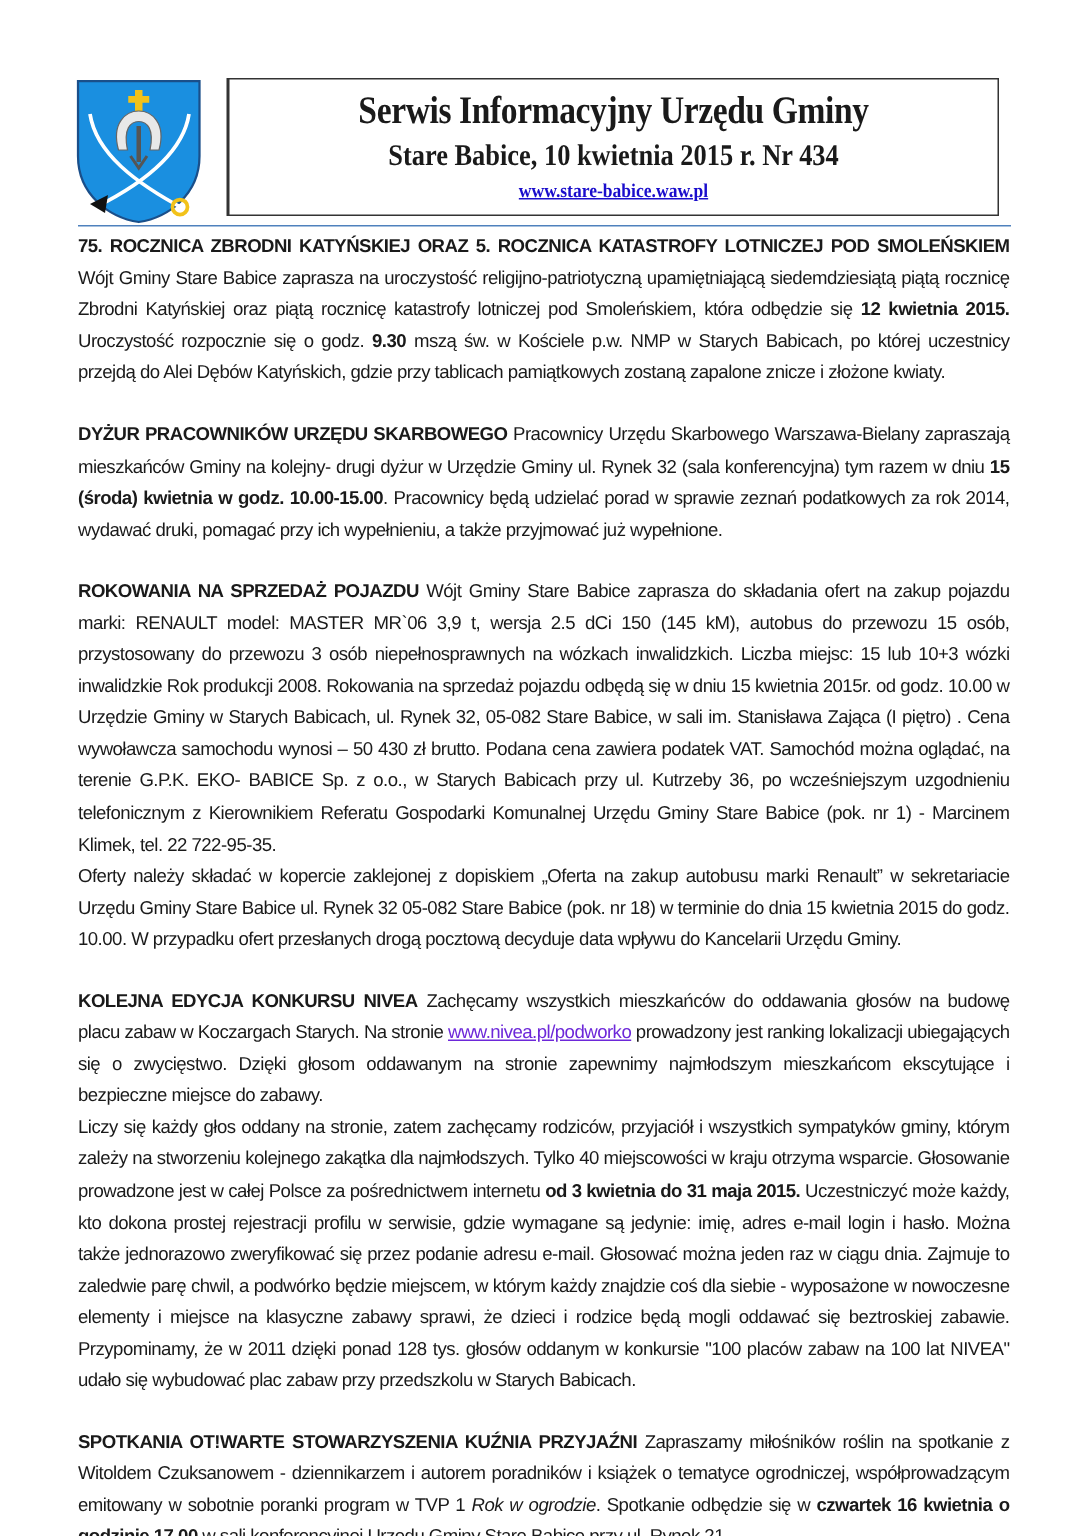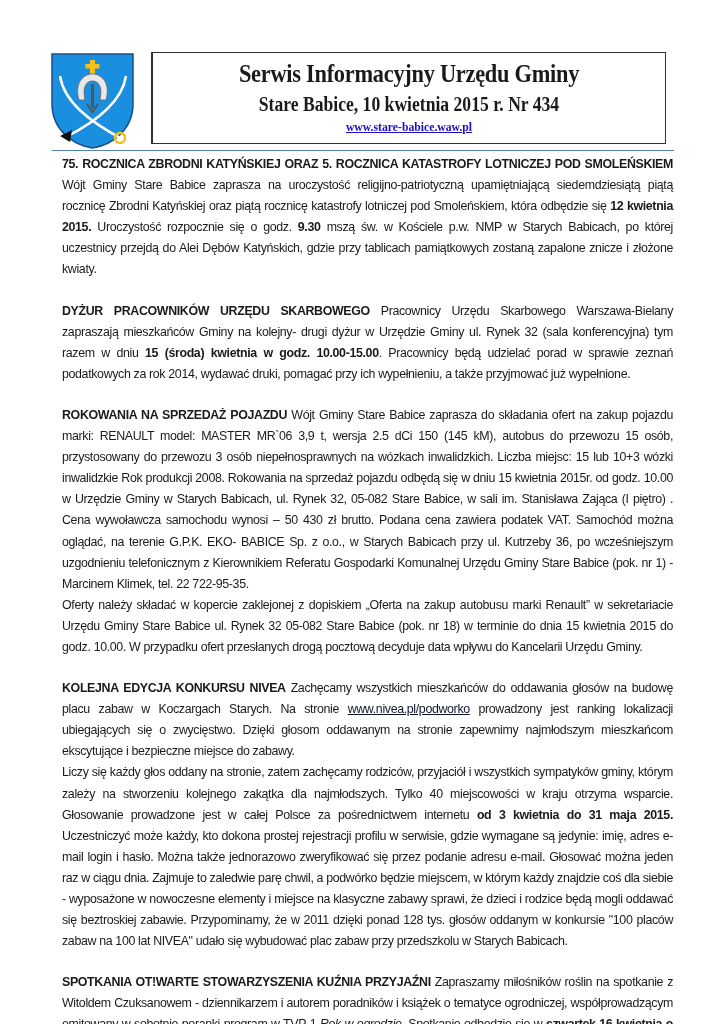--- a/index.html
+++ b/index.html
@@ -13,25 +13,25 @@
            letter-spacing: -0.3px; transform: scaleX(0.86); transform-origin: center; white-space: nowrap; }
   .subtitle { position: absolute; left: 0; right: 0; top: 40px; text-align: center;
               font-family: "Liberation Serif", serif; font-weight: bold; font-size: 20px;
               transform: scaleX(0.88); transform-origin: center; white-space: nowrap; }
   .site-link { position: absolute; left: 0; right: 0; top: 66px; text-align: center;
                font-family: "Liberation Serif", serif; font-weight: bold; font-size: 13px;
                color: #1a0dcc; text-decoration: underline; transform: scaleX(0.9); }
   .divider { position: absolute; left: 52px; top: 150px; width: 622px; height: 1px; background: #4f81bd; }
   .content { position: absolute; left: 52px; top: 154px; width: 621px; }
   .section { font-size: 12.4px; line-height: 21.1px; text-align: justify; letter-spacing: -0.35px;
-             margin: 0 0 20px 10px; }
+             margin: 0 0 20px 0; }
   .section p { margin: 0; }
   .head { font-weight: bold; }
   b { font-weight: bold; }
-  a { color: #0f172a; text-decoration: underline; }
+  a { color: #6d28d9; text-decoration: underline; }
   i { }
 </style>
 </head>
 <body>
 
 <div class="crest">
   <svg width="85" height="98" viewBox="0 0 85 98">
     <path d="M2 2 H83 V52 C83 78 62 93 42.5 96 C23 93 2 78 2 52 Z" fill="#1a8fe0" stroke="#1a4f8a" stroke-width="1.5"></path>
 
     <rect x="40" y="8" width="5" height="14" fill="#f2c21a"></rect>

